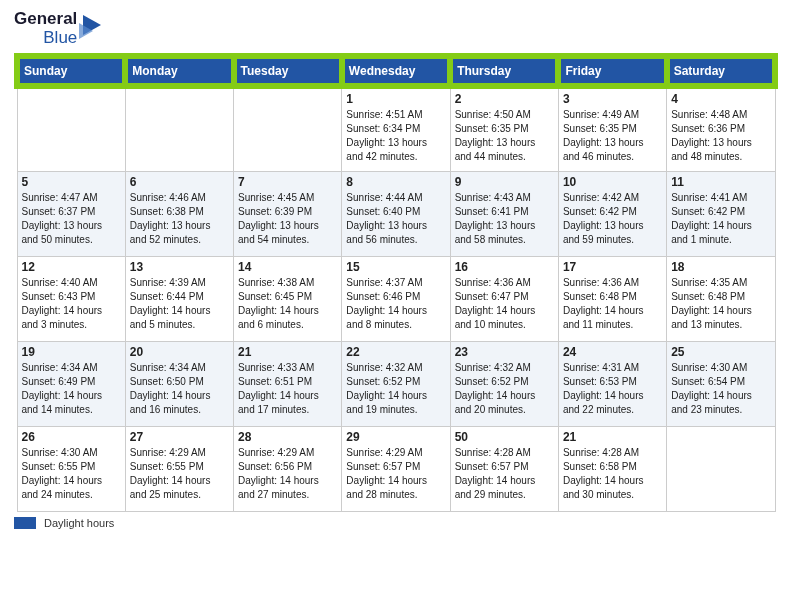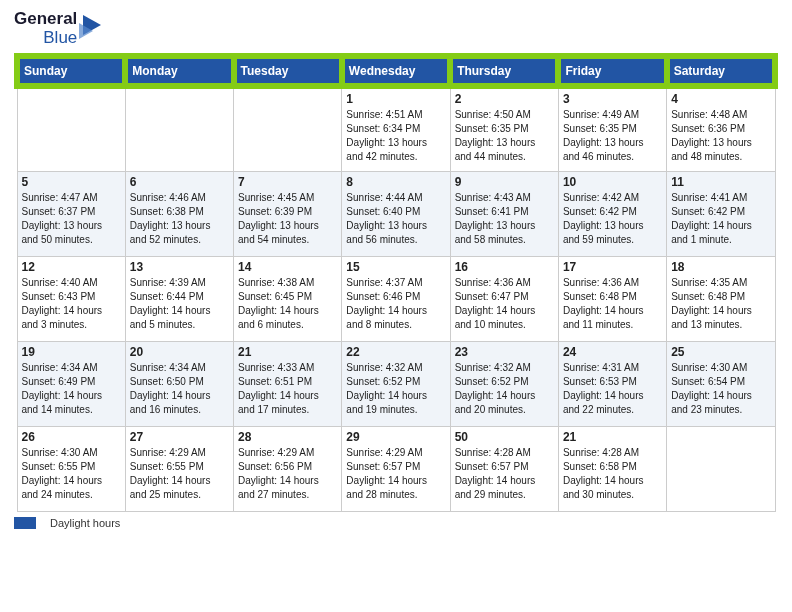--- a/index.html
+++ b/index.html
@@ -79,21 +79,21 @@
       margin-bottom: 2px;
     }
     .day-info {
       font-size: 10px;
       color: #222;
       line-height: 1.4;
     }
     .footer {
       display: flex;
       margin-top: 5px;
-      gap: 14px;
+      gap: 8px;
     }
     .daylight-swatch {
       width: 22px;
       height: 12px;
       background: #2255a4;
       display: inline-block;
     }
     .footer-label {
       font-size: 11px;
       color: #333;

